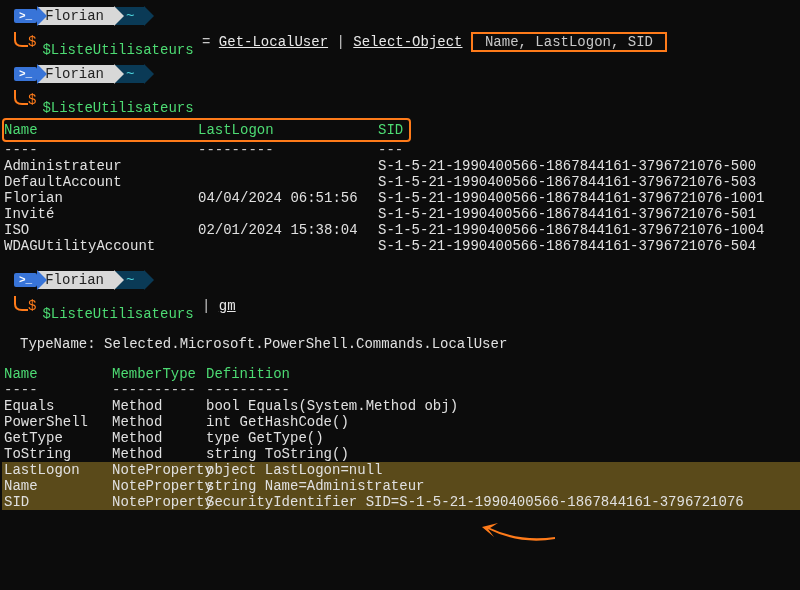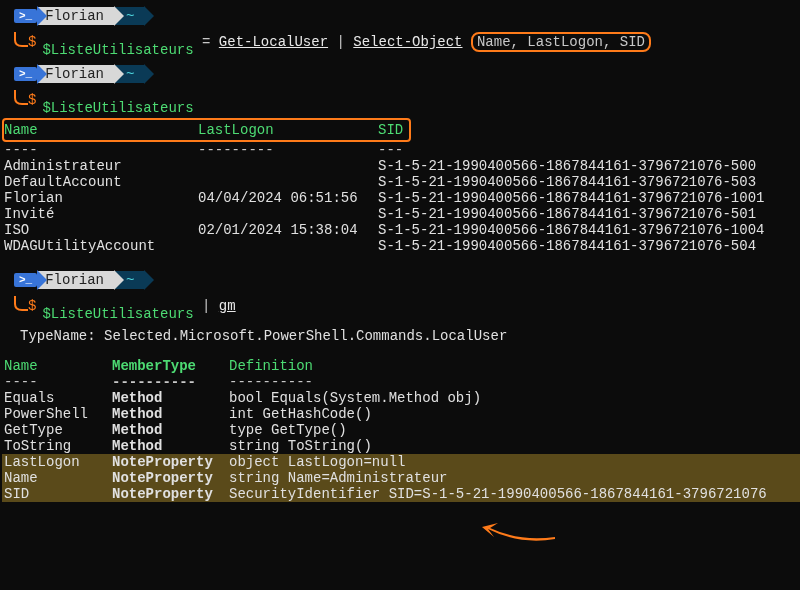--- a/index.html
+++ b/index.html
@@ -84,43 +84,43 @@
       stroke-width: 2;
       fill: none;
     }
     .dollar { color: #ff7b1a; margin-right: 6px; }
     .var { color: #4ddb73; margin-top: 16px; }
     .op { color: #c8c8c8; }
     .cmd { color: #e8e8e8; text-decoration: underline; }
     .pipe { color: #c8c8c8; }
     .param-box {
       border: 2px solid #ff7b1a;
-      border-radius: 8px;
-      padding: 0 4px;
+      border-radius: 0;
+      padding: 0 12px;
     }
     .param1 { color: #c8c8c8; }
     .output-block { margin-left: 2px; margin-top: 2px; }
     .col-header-row {
       display: flex;
       border: 2px solid #ff7b1a;
       border-radius: 4px;
       width: fit-content;
       padding: 2px 6px 2px 0;
     }
     .col1 { width: 194px; display: inline-block; }
     .col2 { width: 180px; display: inline-block; }
     .col3 { display: inline-block; }
     .col-header { color: #4ddb73; }
     .underline-row { display: flex; padding-left: 2px; }
     .hr-seg { color: #c8c8c8; }
     .data-row { display: flex; padding-left: 2px; align-items: center; }
-    .typename-line { margin-left: 20px; margin-top: 6px; color: #e0e0e0; }
+    .typename-line { margin-left: 20px; margin-top: 14px; color: #e0e0e0; }
     .table2-header { display: flex; margin-top: 14px; padding-left: 2px; }
     .t2col1 { width: 108px; display: inline-block; }
-    .t2col2 { width: 117px; display: inline-block; font-weight: bold; }
+    .t2col2 { width: 94px; display: inline-block; }
     .t2col3 { display: inline-block; }
     .highlight-row {
       background: #5a4a1a;
       display: flex;
       padding-left: 2px;
       width: 100%;
     }
     .arrow-annotation {
       position: absolute;
       left: 480px;

